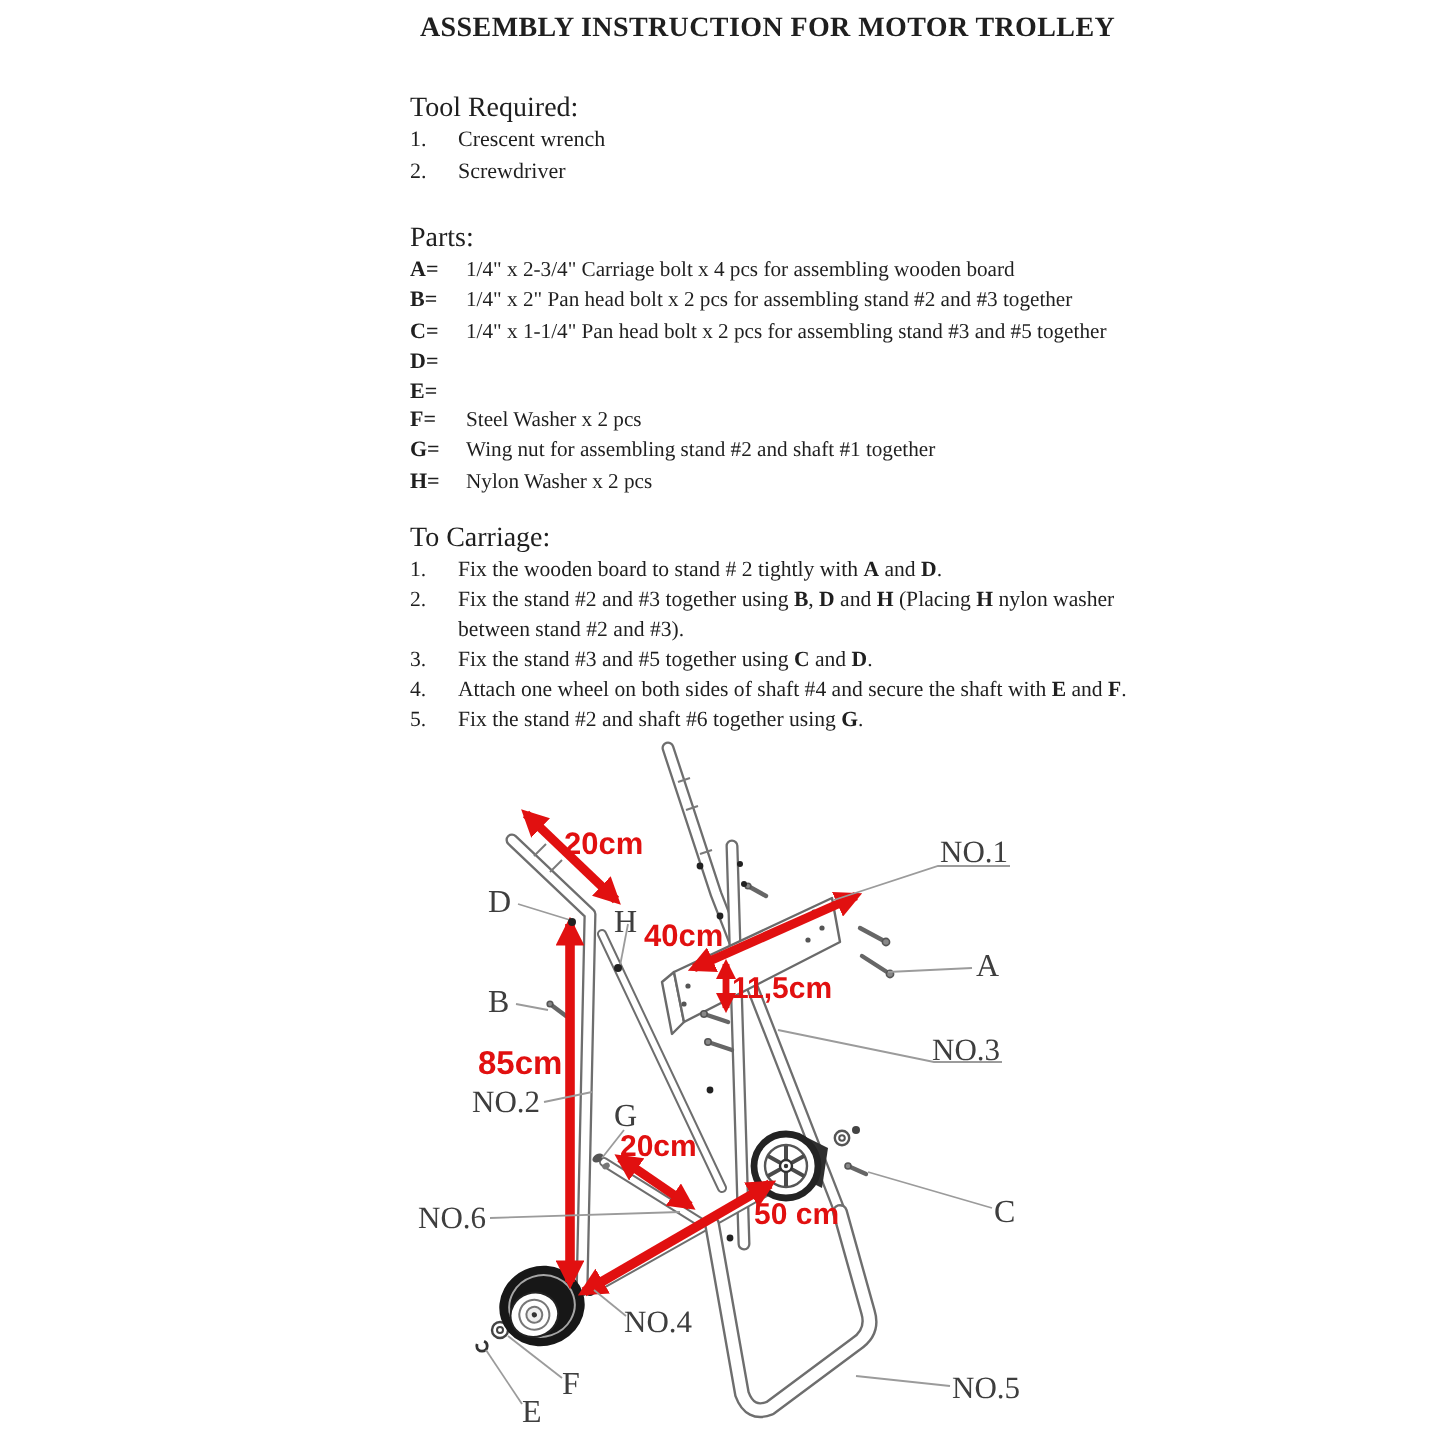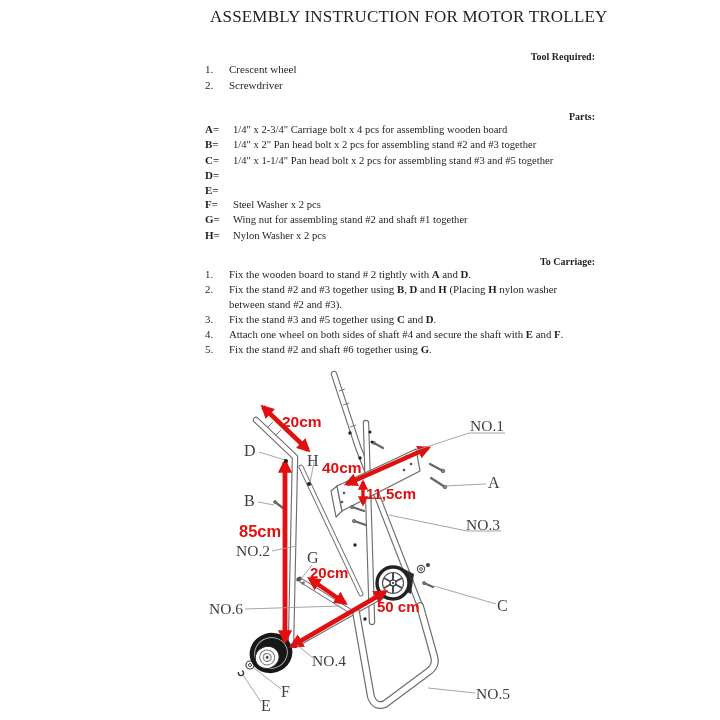--- a/index.html
+++ b/index.html
@@ -1,20 +1,20 @@
 <!DOCTYPE html>
 <html><head>
 <meta charset="utf-8">
 <style>
   html,body{margin:0;padding:0}
   body{width:720px;height:720px;background:#ffffff;position:relative;overflow:hidden;
        font-family:"Liberation Serif",serif;color:#1f1f1f;}
   .doc{position:absolute;left:205px;top:7px;width:390px;}
-  .title{font-size:17px;font-weight:normal;margin:0 0 0 5px;letter-spacing:.2px;white-space:nowrap;}
-  .sec-h{font-weight:bold;font-size:10px;text-align:right;}
+  .title{font-size:14px;font-weight:bold;margin:0 0 0 5px;letter-spacing:.2px;white-space:nowrap;}
+  .sec-h{font-weight:normal;font-size:14px;}
   .tools-h{margin-top:24px;}
   .parts-h{margin-top:18px;}
   .asm-h{margin-top:13px;}
   .row{display:flex;align-items:baseline;}
   .tools .row{font-size:11px;line-height:15.5px;}
   .tools .num{width:24px;flex:none;}
   .parts .row{font-size:10.6px;line-height:14.4px;}
   .parts .key{width:28px;flex:none;font-weight:bold;font-size:11px;}
   .parts .txt{white-space:nowrap;}
   .steps .row{font-size:10.8px;line-height:15px;}
@@ -39,21 +39,21 @@
 <body>
 
 <div class="doc">
   <h1 class="title">ASSEMBLY INSTRUCTION FOR MOTOR TROLLEY</h1>
 
   <div class="sec-h tools-h">Tool Required:</div>
   <div class="tools">
 
       <div class="row">
         <span class="num">1.</span>
-        <span class="txt">Crescent wheel</span>
+        <span class="txt">Crescent wrench</span>
       </div>
 
       <div class="row">
         <span class="num">2.</span>
         <span class="txt">Screwdriver</span>
       </div>
 
   </div>
 
   <div class="sec-h parts-h">Parts:</div>

